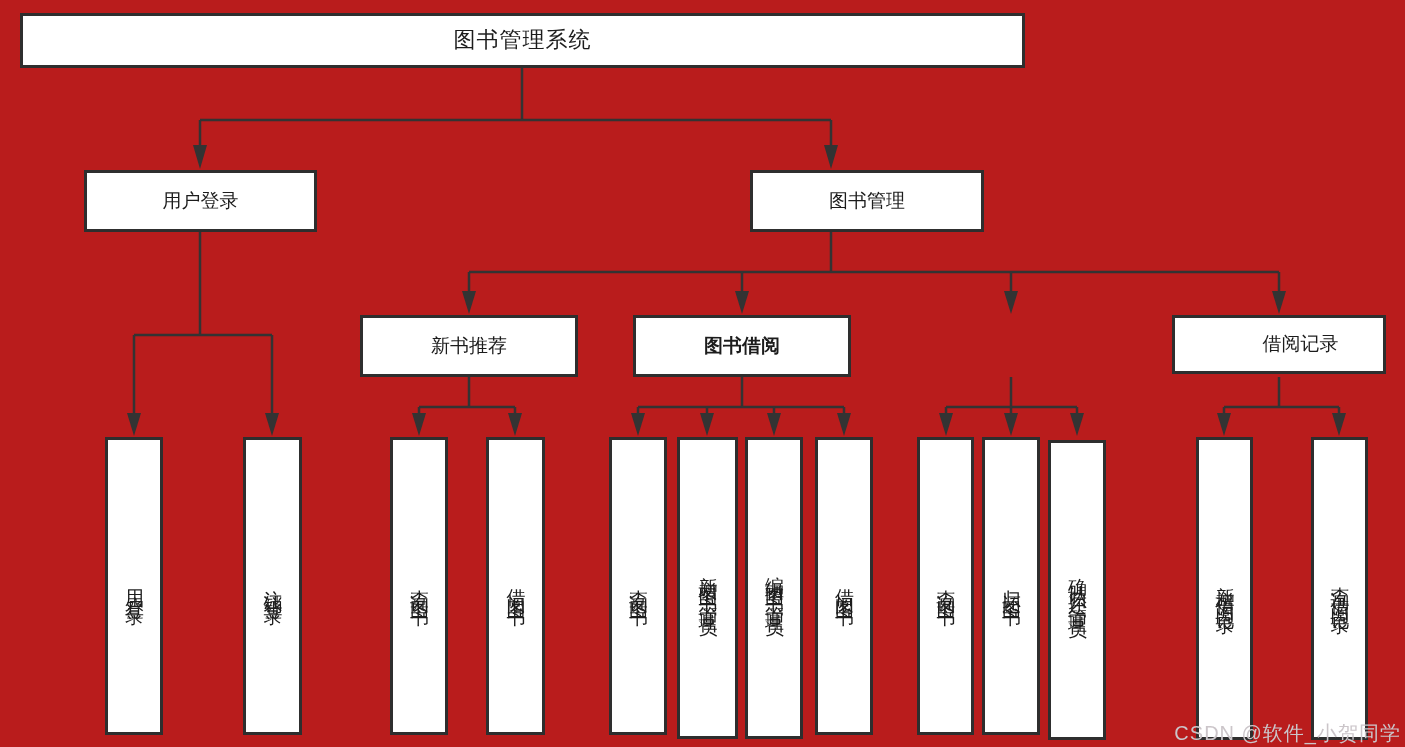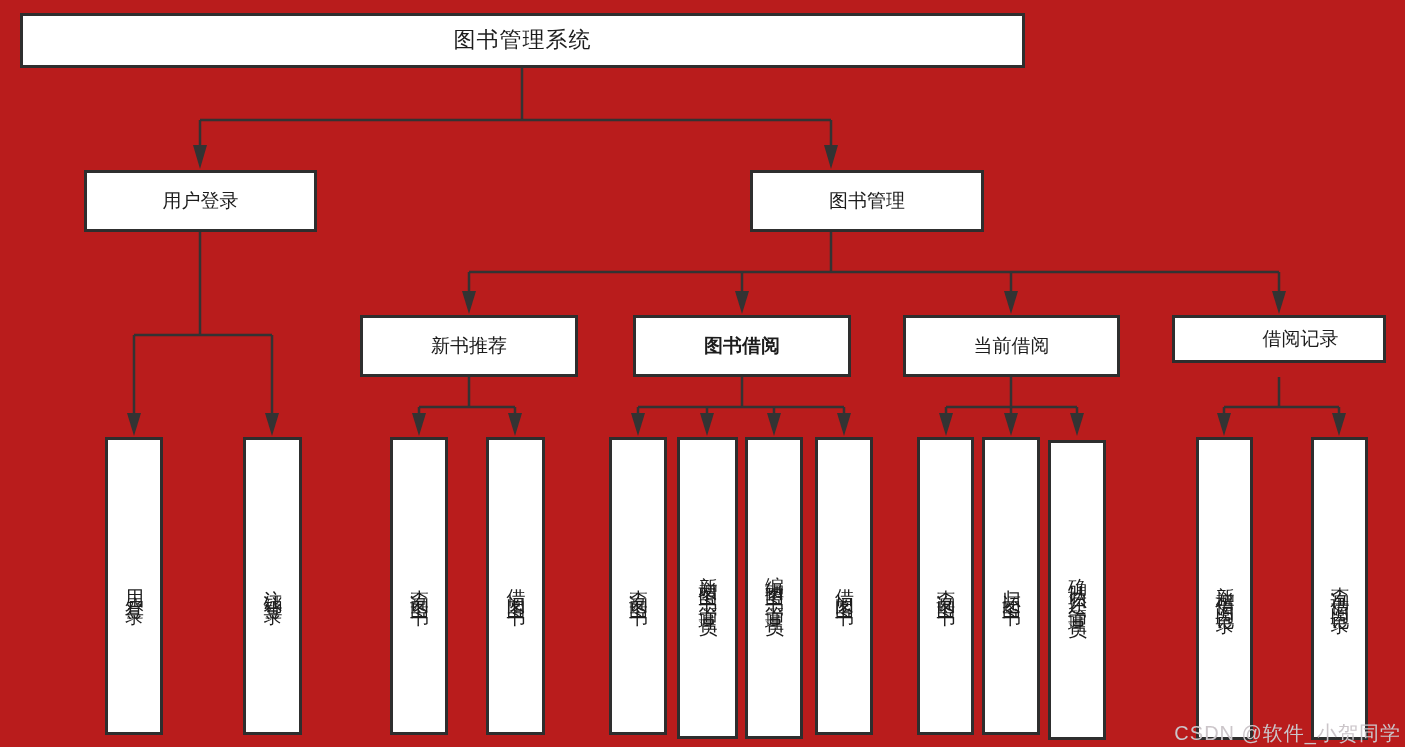--- a/index.html
+++ b/index.html
@@ -128,22 +128,21 @@
     </g>
   </svg>
 
   <div class="node root" style="left:20px;top:13px;width:1005px;height:55px;">图书管理系统</div>
 
   <div class="node" style="left:84px;top:170px;width:233px;height:62px;">用户登录</div>
   <div class="node" style="left:750px;top:170px;width:234px;height:62px;">图书管理</div>
 
   <div class="node" style="left:360px;top:315px;width:218px;height:62px;">新书推荐</div>
   <div class="node" style="left:633px;top:315px;width:218px;height:62px;font-weight:bold;">图书借阅</div>
-  <div class="node" style="left:903px;top:315px;width:217px;height:62px;">当前借阅</div>
-  <div class="node" style="left:1172px;top:315px;width:214px;height:48px;padding-left:43px;">借阅记录</div>
+  <div class="node" style="left:1172px;top:315px;width:214px;height:59px;padding-left:43px;">借阅记录</div>
 
   <div class="node vert" style="left:105px;top:437px;width:58px;height:298px;">用户登录</div>
   <div class="node vert" style="left:243px;top:437px;width:59px;height:298px;">注销登录</div>
 
   <div class="node vert" style="left:390px;top:437px;width:58px;height:298px;">查询图书</div>
   <div class="node vert" style="left:486px;top:437px;width:59px;height:298px;">借阅图书</div>
 
   <div class="node vert" style="left:609px;top:437px;width:58px;height:298px;">查询图书</div>
   <div class="node vert" style="left:677px;top:437px;width:61px;height:302px;">新增图书（管理员）</div>
   <div class="node vert" style="left:745px;top:437px;width:58px;height:302px;">编辑图书（管理员）</div>

